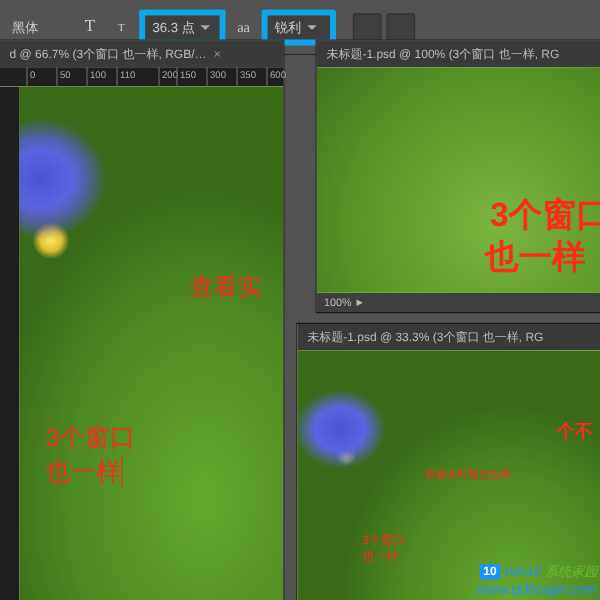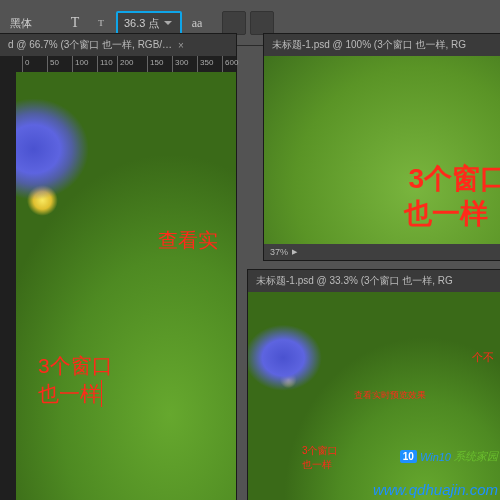--- a/index.html
+++ b/index.html
@@ -1,19 +1,19 @@
 <!DOCTYPE html>
 <html><head>
 <meta charset="utf-8">
 <style>
 html,body{margin:0;padding:0;width:500px;height:500px;background:#535353;font-family:"Microsoft YaHei",SimHei,sans-serif;overflow:hidden;color:#ccc;font-size:11px}
 .toolbar{height:46px;background:#535353;display:flex;align-items:center;padding:0 6px;gap:4px;box-shadow:inset 0 -1px #2a2a2a}
 .tb-lbl{padding:0 4px}
 .tb-ico{width:22px;height:22px;display:flex;align-items:center;justify-content:center;color:#ccc;font-family:"Times New Roman",serif}
-.tb-box{background:#3f3f3f;border:2px solid #0ea5e9;height:20px;display:flex;align-items:center;padding:0 6px;border-radius:2px}
+.tb-box{background:#3f3f3f;border:5px solid #0ea5e9;height:20px;display:flex;align-items:center;padding:0 6px;border-radius:2px}
 .dd::after{content:'';display:inline-block;margin-left:5px;border-top:4px solid #aaa;border-left:4px solid transparent;border-right:4px solid transparent}
 .tb-btn{width:22px;height:22px;background:#3f3f3f;border:1px solid #333;border-radius:2px}
 .workspace{position:absolute;top:34px;left:0;right:0;bottom:0}
 .panel{position:absolute;background:#fef9c3;display:flex;flex-direction:column;box-shadow:0 0 0 1px #1a1a1a}
 .tabrow{height:22px;display:flex;align-items:center;background:#3a3a3a;padding:0 8px;font-size:10px;color:#bbb;flex-shrink:0;overflow:hidden;white-space:nowrap}
 .closex{margin-left:6px;color:#999;cursor:pointer}
 .ruler-h{height:16px;background:#1f1f1f;position:relative;font-size:8px;color:#888;flex-shrink:0}
 .ruler-h .tick{position:absolute;top:0;bottom:0;border-left:1px solid #666}
 .ruler-h .tick span{position:absolute;top:2px;left:2px;font-size:8px;color:#aaa}
 .canvas-wrap{flex:1;display:flex;overflow:hidden}
@@ -38,20 +38,21 @@
 </head>
 <body>
 
 <div class="toolbar">
   <span class="tb-lbl">黑体</span>
   <span style="flex:0 0 20px"></span>
   <div class="tb-ico" style="font-size:14px">T</div>
   <div class="tb-ico" style="font-size:9px">T</div>
   <div class="tb-box dd" style="min-width:50px">36.3 点</div>
   <div class="tb-ico" style="font-size:12px">aa</div>
+  <div class="tb-box dd" style="min-width:40px">锐利</div>
   <span style="flex:0 0 6px"></span>
   <div class="tb-btn"></div>
   <div class="tb-btn"></div>
 </div>
 
 <div class="workspace">
 
   <div class="panel" style="left:0;top:0;width:236px;height:466px">
     <div class="tabrow">
       <span>d @ 66.7% (3个窗口 也一样, RGB/…</span>
@@ -63,21 +64,21 @@
         </div>
       <div class="tick" style="left:47px">
           <span>50</span>
         </div>
       <div class="tick" style="left:72px">
           <span>100</span>
         </div>
       <div class="tick" style="left:97px">
           <span>110</span>
         </div>
-      <div class="tick" style="left:117px">
+      <div class="tick" style="left:132px">
           <span>200</span>
         </div>
       <div class="tick" style="left:147px">
           <span>150</span>
         </div>
       <div class="tick" style="left:172px">
           <span>300</span>
         </div>
       <div class="tick" style="left:197px">
           <span>350</span>
@@ -106,46 +107,46 @@
     <div class="canvas" style="flex:1;position:relative">
       <div class="img">
           <div class="leaf-bg" style="background:
         radial-gradient(ellipse 200px 200px at 60% 70%,#79b53e 0%,#5a9426 60%,#3f711d 100%),
         linear-gradient(120deg,#8fd05f 0%,#6aa830 40%,#4a7e1f 100%)"></div>
         </div>
       <div class="txt" style="right:8px;top:105px;font-size:28px;font-weight:bold">3个窗口</div>
       <div class="txt" style="right:28px;top:140px;font-size:28px;font-weight:bold">也一样</div>
     </div>
     <div class="statusbar">
-      <span>37%</span>
+      <span>100%</span>
       <span class="chev">▶</span>
     </div>
   </div>
 
   <div class="panel" style="left:248px;top:236px;width:252px;height:296px">
     <div class="tabrow">
       <span>未标题-1.psd @ 33.3% (3个窗口 也一样, RG</span>
     </div>
     <div class="canvas" style="flex:1;position:relative">
       <div class="img">
           <div class="leaf-bg" style="background:
         radial-gradient(ellipse 70px 60px at 14% 24%,#4a52d0 0%,#5d64e0 30%,transparent 55%),
         radial-gradient(circle 12px at 16% 32%,#f8e860 0%,transparent 70%),
         radial-gradient(ellipse 140px 160px at 70% 75%,#66a82e 0%,#4e8a22 60%,#3a6a18 100%),
         linear-gradient(135deg,#2d5010,#5a9426 30%,#7cbf3e 55%,#4d7b22 90%)"></div>
         </div>
-      <div class="txt" style="right:6px;top:58px;font-size:11px;font-weight:normal">个不</div>
+      <div class="txt" style="right:6px;top:58px;font-size:15px;font-weight:bold">个不</div>
       <div class="txt" style="left:106px;top:98px;font-size:9px">查看实时预览效果</div>
       <div class="txt" style="left:54px;top:152px;font-size:10px">3个窗口</div>
       <div class="txt" style="left:54px;top:166px;font-size:10px">也一样</div>
     </div>
   </div>
 
-  <div class="watermark" style="flex-direction:column;align-items:flex-end;gap:17px">
+  <div class="watermark" style="flex-direction:column;align-items:flex-end;gap:0">
     <div style="display:flex;align-items:center;gap:3px">
       <span class="wm-badge">10</span>
       <span class="wm-a">Win10</span>
         <span class="wm-b">系统家园</span>
     </div>
-    <div style="font-size:15px;color:#1e90ff">www.qdhuajin.com</div>
+    <div style="font-size:12px;color:#1e90ff">www.qdhuajin.com</div>
   </div>
 
 </div>
 
 </body></html>

